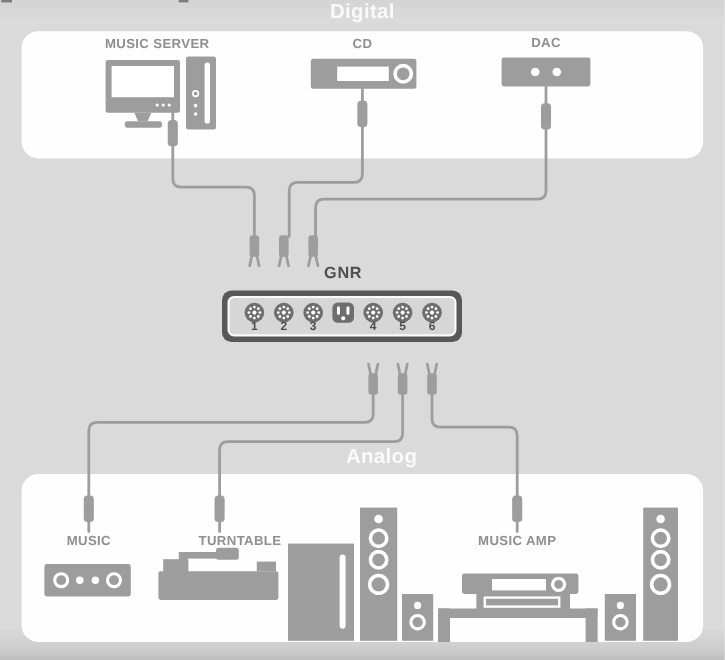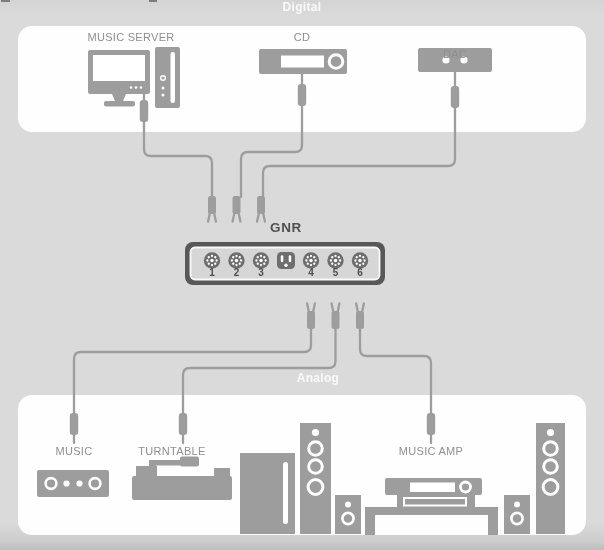--- a/index.html
+++ b/index.html
@@ -7,22 +7,22 @@
   .stage {
     position:relative; width:604px; height:550px; overflow:hidden;
     background:linear-gradient(180deg,#d4d4d4 0%,#dadada 3%,#dadada 95%,#cccccc 98.5%,#bdbdbd 100%);
     font-family:"Liberation Sans", sans-serif;
   }
   .panel { position:absolute; background:#fefefe; border-radius:14px; }
   .panel.digital { left:18px; top:26px; width:568px; height:106px; }
   .panel.analog  { left:18px; top:395px; width:568px; height:140px; }
   svg.gfx { position:absolute; left:0; top:0; display:block; }
   .lbl { position:absolute; transform:translateX(-50%); white-space:nowrap; line-height:1.1; }
-  .zone { font-size:12px; font-weight:700; color:rgba(255,255,255,0.85); letter-spacing:0.3px; }
-  .dev  { font-size:11px; font-weight:400; color:#8f8f8f; letter-spacing:0.3px; }
+  .zone { font-size:17px; font-weight:700; color:rgba(255,255,255,0.85); letter-spacing:0.3px; }
+  .dev  { font-size:11px; font-weight:700; color:#8f8f8f; letter-spacing:0.3px; }
   .hub-lbl { font-size:13.5px; font-weight:700; color:#4f4f4f; letter-spacing:0.6px;text-align:right; }
   .portnum { position:absolute; transform:translateX(-50%); font-size:10px; font-weight:700; color:#4e4e4e; line-height:10px; }
   .remnant { position:absolute; top:0; height:2px; background:#7c7c7c; }
 </style>
 </head>
 <body>
 
 <div class="stage">
 
   <div class="remnant" style="left:1px;width:9px;"></div>
@@ -181,28 +181,28 @@
         <circle cx="550.5" cy="448.5" r="6.8" fill="none" stroke="#fff" stroke-width="3"></circle>
         <circle cx="550.5" cy="466.5" r="6.8" fill="none" stroke="#fff" stroke-width="3"></circle>
         <circle cx="550.5" cy="487" r="7.4" fill="none" stroke="#fff" stroke-width="3"></circle>
       </g>
     </g>
   </svg>
 
   <div class="lbl zone" style="left:302px;top:1px;">Digital</div>
   <div class="lbl dev" style="left:131px;top:31px;">MUSIC SERVER</div>
   <div class="lbl dev" style="left:302px;top:31px;">CD</div>
-  <div class="lbl dev" style="left:455px;top:48px;">DAC</div>
+  <div class="lbl dev" style="left:455px;top:30px;">DAC</div>
 
   <div class="lbl hub-lbl" style="left:286px;top:221px;">GNR</div>
   <span class="portnum" style="left:212px;top:268px;">1</span>
   <span class="portnum" style="left:236.5px;top:268px;">2</span>
   <span class="portnum" style="left:261px;top:268px;">3</span>
   <span class="portnum" style="left:311px;top:268px;">4</span>
   <span class="portnum" style="left:335.5px;top:268px;">5</span>
   <span class="portnum" style="left:360px;top:268px;">6</span>
 
   <div class="lbl zone" style="left:318px;top:372px;">Analog</div>
   <div class="lbl dev" style="left:74px;top:445px;">MUSIC</div>
-  <div class="lbl dev" style="left:172px;top:445px;">TURNTABLE</div>
+  <div class="lbl dev" style="left:200px;top:445px;">TURNTABLE</div>
   <div class="lbl dev" style="left:431px;top:445px;">MUSIC AMP</div>
 
 </div>
 
 </body></html>

